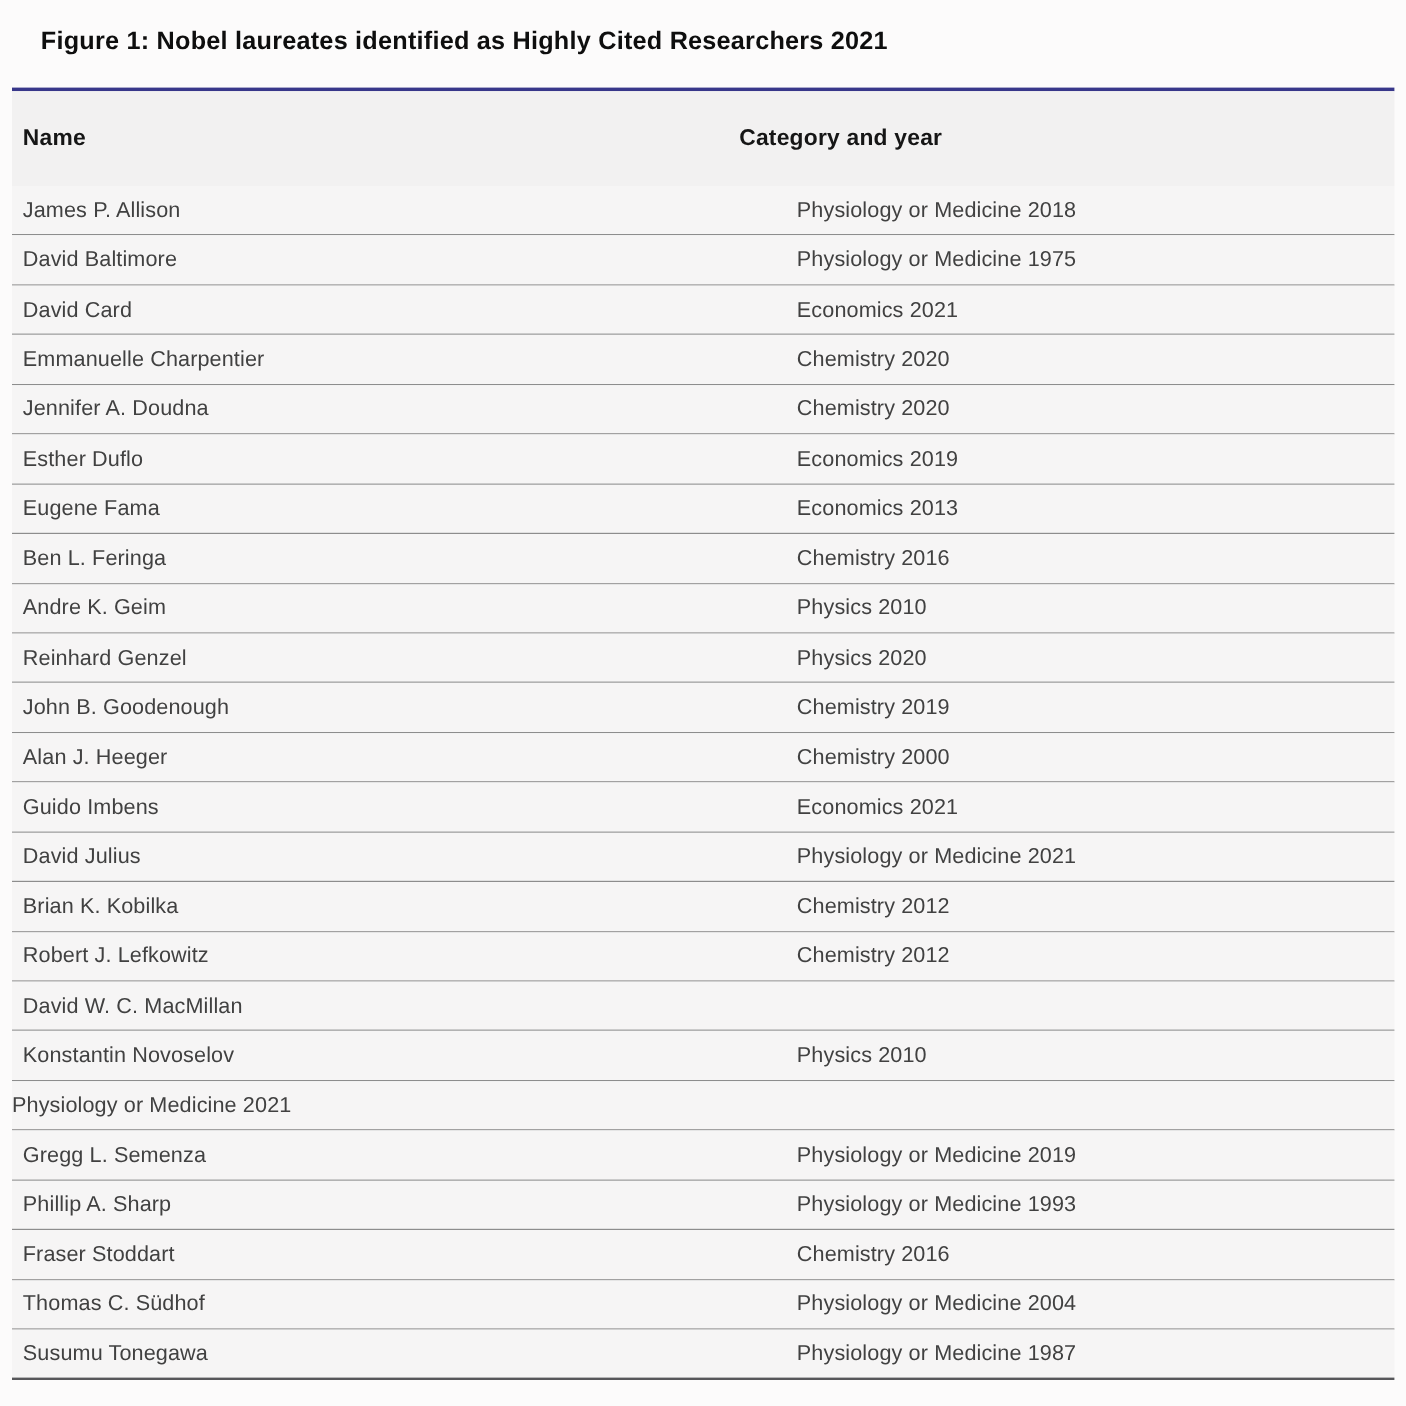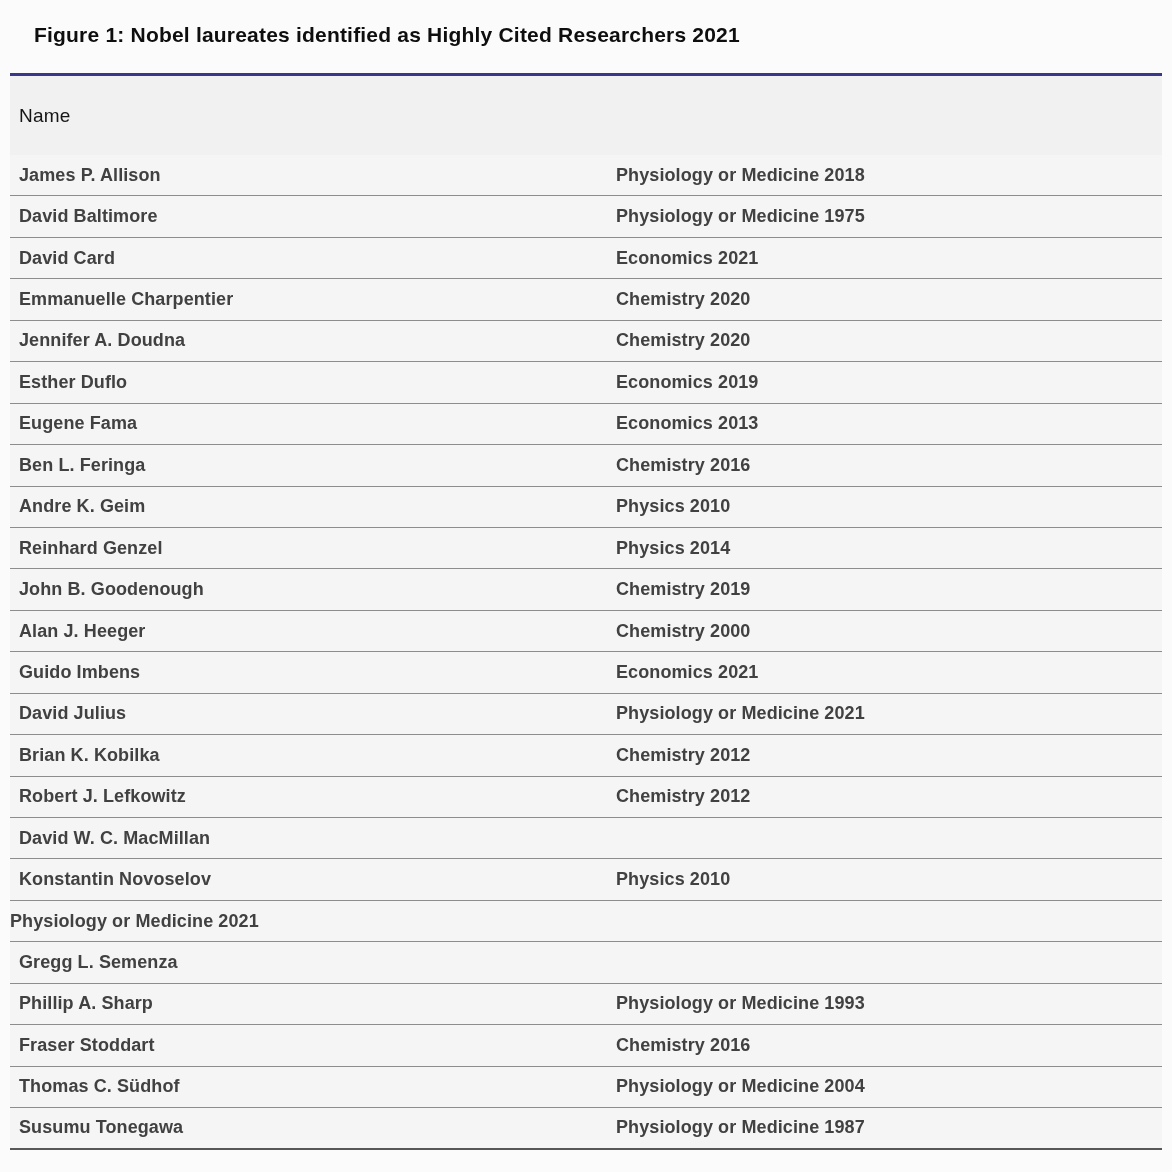--- a/index.html
+++ b/index.html
@@ -38,61 +38,63 @@
     left: 10px;
     top: 76px;
     width: 1152px;
   }
   .thead {
     display: flex;
     align-items: center;
     height: 79px;
     background: #f2f1f1;
     font-size: 19px;
-    font-weight: 400;
+    font-weight: 700;
     color: #161616;
     letter-spacing: 0.2px;
   }
   .col-name {
     width: 606px;
     padding-left: 9px;
     box-sizing: border-box;
     flex: none;
   }
   .col-cat {
     flex: 1;
   }
   .trow {
     display: flex;
     align-items: center;
     height: 41.45px;
     box-sizing: border-box;
     background: #f6f5f5;
     border-bottom: 1px solid #8d8d8d;
     font-size: 18px;
-    font-weight: 700;
+    font-weight: 400;
     color: #414141;
     letter-spacing: 0.1px;
+    gap: 48px;
   }
   .trow:last-child {
     border-bottom: 2px solid #57575a;
   }
 </style>
 </head>
 <body>
 
 <div class="page">
   <h1 class="figure-title">Figure 1: Nobel laureates identified as Highly Cited Researchers 2021</h1>
 
   <div class="accent-rule"></div>
 
   <div class="laureates-table">
 
     <div class="thead">
       <div class="col-name">Name</div>
+      <div class="col-cat">Category and year</div>
     </div>
 
     <div class="tbody" id="tbody">
         <div class="trow">
           <div class="col-name">James P. Allison</div>
           <div class="col-cat">Physiology or Medicine 2018</div>
         </div>
         <div class="trow">
           <div class="col-name">David Baltimore</div>
           <div class="col-cat">Physiology or Medicine 1975</div>
@@ -120,21 +122,21 @@
         <div class="trow">
           <div class="col-name">Ben L. Feringa</div>
           <div class="col-cat">Chemistry 2016</div>
         </div>
         <div class="trow">
           <div class="col-name">Andre K. Geim</div>
           <div class="col-cat">Physics 2010</div>
         </div>
         <div class="trow">
           <div class="col-name">Reinhard Genzel</div>
-          <div class="col-cat">Physics 2014</div>
+          <div class="col-cat">Physics 2020</div>
         </div>
         <div class="trow">
           <div class="col-name">John B. Goodenough</div>
           <div class="col-cat">Chemistry 2019</div>
         </div>
         <div class="trow">
           <div class="col-name">Alan J. Heeger</div>
           <div class="col-cat">Chemistry 2000</div>
         </div>
         <div class="trow">
@@ -158,20 +160,21 @@
         </div>
         <div class="trow">
           <div class="col-name">Konstantin Novoselov</div>
           <div class="col-cat">Physics 2010</div>
         </div>
         <div class="trow">
           <div class="col-cat">Physiology or Medicine 2021</div>
         </div>
         <div class="trow">
           <div class="col-name">Gregg L. Semenza</div>
+          <div class="col-cat">Physiology or Medicine 2019</div>
         </div>
         <div class="trow">
           <div class="col-name">Phillip A. Sharp</div>
           <div class="col-cat">Physiology or Medicine 1993</div>
         </div>
         <div class="trow">
           <div class="col-name">Fraser Stoddart</div>
           <div class="col-cat">Chemistry 2016</div>
         </div>
         <div class="trow">

